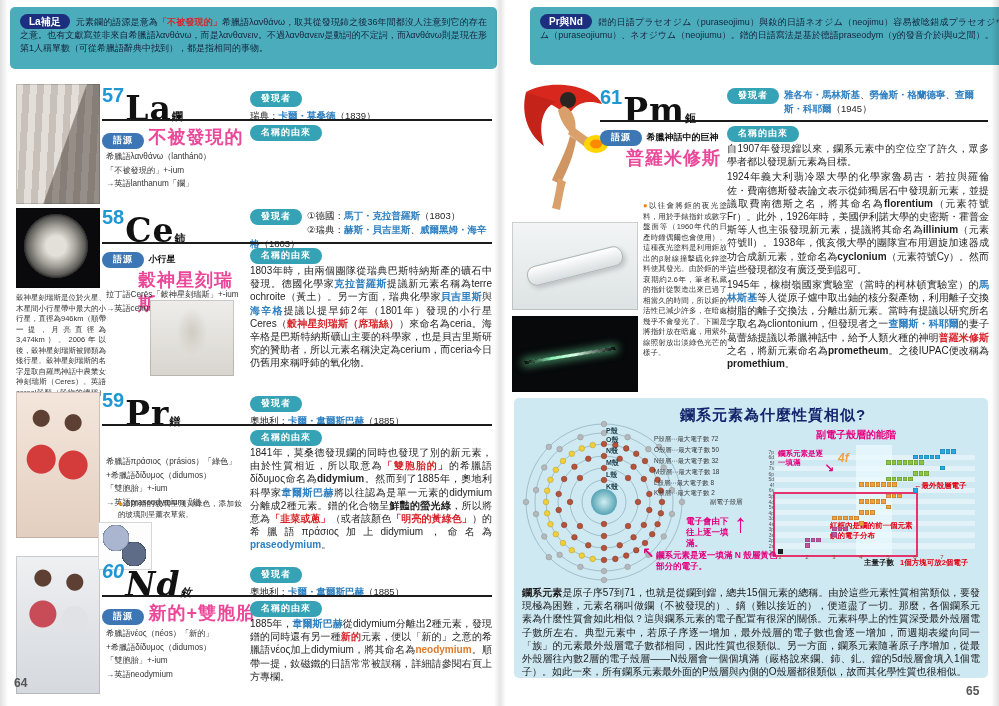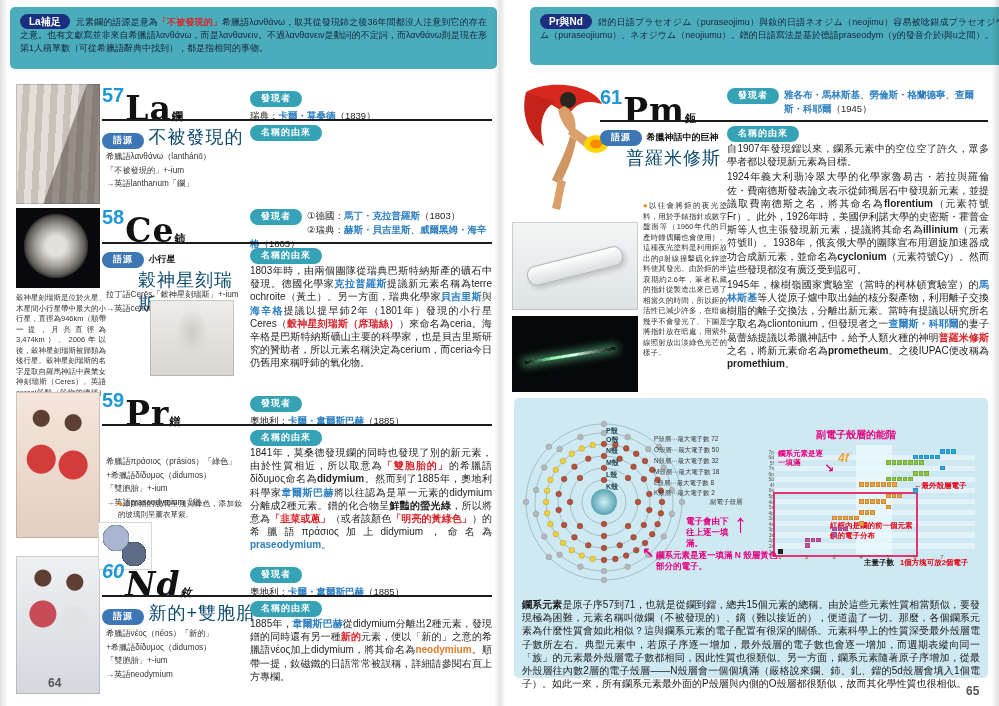--- a/index.html
+++ b/index.html
@@ -16,21 +16,21 @@
         color:#15233f;text-align:justify;}
   .badge{display:inline-block;background:#1c2f7e;color:#fff;border-radius:9px;
          padding:1px 9px;font-weight:bold;font-size:10px;margin-right:6px;line-height:1.3;}
   .pill{display:inline-block;background:#35a3b5;color:#fff;border-radius:9px;
         padding:1px 11px;font-weight:bold;font-size:9px;letter-spacing:1px;line-height:1.5;}
   .pill.bluepill{background:#3d76b4;}
   .rule{position:absolute;height:2px;background:#1b1b1b;}
   .el-num{font-size:20px;font-weight:bold;color:#1f97d4;vertical-align:18px;margin-right:1px;}
   .el-sym{font-family:"DejaVu Serif","Liberation Serif",serif;font-size:33px;font-weight:bold;color:#111;letter-spacing:1px;}
   .el-zh{font-size:11px;font-weight:bold;color:#111;}
-  .etym-title{font-size:18px;font-weight:normal;color:#0c4a6e;letter-spacing:1px;}
+  .etym-title{font-size:18px;font-weight:bold;color:#ec4899;letter-spacing:1px;}
   .etym-pre{font-size:9px;font-weight:bold;color:#111;}
   .etym-detail{font-size:8.2px;line-height:1.65;color:#333;}
   .origin-text{font-size:10px;line-height:1.32;text-align:justify;color:#1f1f1f;}
   .cap{font-size:7.5px;line-height:1.4;text-align:justify;color:#333;}
   .red{color:#d6252b;font-weight:bold;}
   .blue{color:#2e7fc0;font-weight:bold;}
   .orange{color:#e07b2a;font-weight:bold;}
   .bold{font-weight:bold;}
   .orangeDot{color:#f08300;}
   .disc-text{font-size:9.5px;line-height:1.45;color:#1f1f1f;margin-top:2px;}
@@ -78,42 +78,42 @@
   .sub-title{font-size:10px;font-weight:bold;color:#e5007f;}
   .magenta{color:#e5007f;font-weight:bold;}
   .rednote{color:#e60012;font-weight:bold;}
   #energy{position:absolute;left:248px;top:47px;width:216px;height:118px;}
   .eylab{position:absolute;font-size:5px;color:#555;width:12px;text-align:right;}
   .sq{position:absolute;width:4.6px;height:4.6px;box-shadow:0 0 0 .5px rgba(0,0,0,.25) inset;}
   .stripe{position:absolute;left:13px;width:200px;height:5.2px;background:rgba(255,255,255,.40);}
   .band{position:absolute;top:0;height:110px;background:rgba(235,250,255,.75);}
   .redbox{position:absolute;left:11px;top:47px;width:141px;height:61px;border:2px solid #e5336d;}
   .xtick{position:absolute;top:109px;font-size:6px;color:#8c4a2f;width:10px;text-align:center;}
-  .d-par{font-size:10px;line-height:1.32;text-align:justify;color:#1b1b1b;margin-top:12px;}
+  .d-par{font-size:10px;line-height:1.32;text-align:justify;color:#1b1b1b;}
   .pgnum{font-size:12px;font-weight:bold;color:#555;}
   .arrowGlyph{color:#e5007f;font-weight:bold;}
 </style>
 </head>
 <body>
 
 <div id="spread">
 
   <div class="abs note" style="left:10px;top:7px;width:467px;height:48px;">
     <span class="badge">La補足</span><span><span>元素鑭的語源是意為</span><span class="red">「不被發現的」</span><span>希臘語λανθάνω，取其從發現鈰之後36年間都沒人注意到它的存在之意。也有文獻寫並非來自希臘語λανθάνω，而是λανθανειν。不過λανθανειν是動詞的不定詞，而λανθάνω則是現在形第1人稱單數（可從希臘語辭典中找到），都是指相同的事物。</span></span>
   </div>
   <div class="abs note" style="left:530px;top:7px;width:465px;height:44px;">
     <span class="badge">Pr與Nd</span><span><span>鐠的日語プラセオジム（puraseojimu）與釹的日語ネオジム（neojimu）容易被唸錯成プラセオジウム（puraseojiumu）、ネオジウム（neojiumu）。鐠的日語寫法是基於德語praseodym（y的發音介於i與u之間）。</span></span>
   </div>
 
   <div class="photo photo-curtain" style="left:16px;top:84px;width:84px;height:120px;"></div>
   <div class="photo photo-ceres" style="left:16px;top:208px;width:84px;height:80px;"></div>
   <div class="abs cap" style="left:16px;top:293px;width:90px;">穀神星刻瑞斯是位於火星、木星間小行星帶中最大的小行星，直徑為946km（順帶一提，月亮直徑為3,474km）。2006年以後，穀神星刻瑞斯被歸類為矮行星。穀神星刻瑞斯的名字是取自羅馬神話中農業女神刻瑞斯（Ceres）。英語cereal穀類（穀物的總稱）也是源自刻瑞斯。</div>
   <div class="photo photo-twins1" style="left:16px;top:392px;width:84px;height:146px;"></div>
   <div class="photo photo-twins2" style="left:16px;top:556px;width:84px;height:138px;"></div>
-  <div class="abs pgnum" style="left:36px;top:676px;padding-left:12px;">64</div>
+  <div class="abs pgnum" style="left:2px;top:676px;padding-left:12px;">64</div>
 
   <div class="abs" style="left:102px;top:84px;">
     <span class="el-num">57</span><span class="el-sym">La</span><span class="el-zh">鑭</span>
   </div>
   <div class="abs" style="left:250px;top:87px;width:242px;">
     <span class="pill">發現者</span>
     <div class="disc-text"><span>瑞典：</span><span class="blue">卡爾・莫桑德</span><span>（1839）</span></div>
   </div>
   <div class="rule" style="left:102px;top:119px;width:390px;"></div>
   <div class="abs" style="left:102px;top:125px;">
@@ -205,20 +205,21 @@
   </div>
   <div class="photo photo-tube" style="left:512px;top:222px;width:126px;height:88px;">
       <div class="tube"></div>
     </div>
   <div class="photo photo-dark" style="left:512px;top:316px;width:126px;height:76px;">
       <div class="streak"></div>
     </div>
   <div class="abs cap" style="left:643px;top:201px;width:84px;"><span class="orangeDot">●</span><span>以往會將鉕的夜光塗料，用於手錶指針或數字盤面等（1960年代的日產時鐘偶爾也會使用）。這種夜光塗料是利用鉕放出的β射線撞擊硫化鋅塗料使其發光。由於鉕的半衰期約2.6年，筆者私藏的指針從製造出來已過了相當久的時間，所以鉕的活性已減少許多，在暗處幾乎不會發光了。下圖是將指針放在暗處，用紫外線照射放出淡綠色光芒的樣子。</span></div>
 
   <div id="diagram">
+    <div class="abs d-title" style="left:166px;top:8px;">鑭系元素為什麼性質相似?</div>
     <svg id="atom-svg" class="abs" style="left:4px;top:16px;" width="172" height="172" viewBox="0 0 172 172">
         <circle cx="86" cy="88" r="22" fill="none" stroke="#93b4bf" stroke-width="0.8"></circle>
         <circle cx="86" cy="88" r="34" fill="none" stroke="#93b4bf" stroke-width="0.8"></circle>
         <circle cx="86" cy="88" r="46" fill="none" stroke="#93b4bf" stroke-width="0.8"></circle>
         <circle cx="86" cy="88" r="58" fill="none" stroke="#93b4bf" stroke-width="0.8"></circle>
         <circle cx="86" cy="88" r="69" fill="none" stroke="#93b4bf" stroke-width="0.8"></circle>
         <circle cx="86" cy="88" r="78" fill="none" stroke="#93b4bf" stroke-width="0.8"></circle>
         <defs>
           <radialGradient id="nuc">
             <stop offset="0%" stop-color="#cfeef2"></stop>

